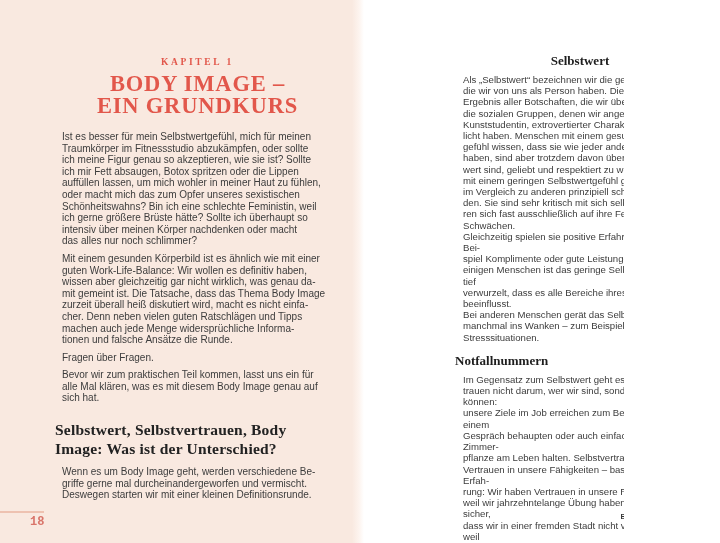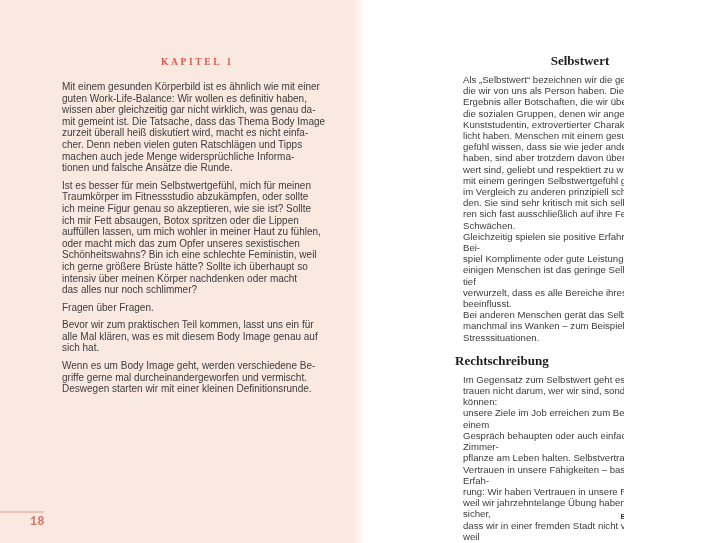--- a/index.html
+++ b/index.html
@@ -72,45 +72,49 @@
   .folio-right .num{color:#d9756a;margin-left:11px;}
 </style>
 </head>
 <body>
 
 <div id="spread">
 
   <div class="page-left">
     <div class="left-content">
       <div class="kicker">KAPITEL 1</div>
+      <div class="chapter-title">BODY IMAGE –
+EIN GRUNDKURS</div>
       <div class="left-body">
-        <p class="body-copy para">Mit einem gesunden Körperbild ist es ähnlich wie mit einer
-guten Work-Life-Balance: Wir wollen es definitiv haben,
-wissen aber gleichzeitig gar nicht wirklich, was genau da-
-mit gemeint ist. Die Tatsache, dass das Thema Body Image
-zurzeit überall heiß diskutiert wird, macht es nicht einfa-
-cher. Denn neben vielen guten Ratschlägen und Tipps
-machen auch jede Menge widersprüchliche Informa-
-tionen und falsche Ansätze die Runde.</p>
         <p class="body-copy para">Ist es besser für mein Selbstwertgefühl, mich für meinen
 Traumkörper im Fitnessstudio abzukämpfen, oder sollte
 ich meine Figur genau so akzeptieren, wie sie ist? Sollte
 ich mir Fett absaugen, Botox spritzen oder die Lippen
 auffüllen lassen, um mich wohler in meiner Haut zu fühlen,
 oder macht mich das zum Opfer unseres sexistischen
 Schönheitswahns? Bin ich eine schlechte Feministin, weil
 ich gerne größere Brüste hätte? Sollte ich überhaupt so
 intensiv über meinen Körper nachdenken oder macht
 das alles nur noch schlimmer?</p>
+        <p class="body-copy para">Mit einem gesunden Körperbild ist es ähnlich wie mit einer
+guten Work-Life-Balance: Wir wollen es definitiv haben,
+wissen aber gleichzeitig gar nicht wirklich, was genau da-
+mit gemeint ist. Die Tatsache, dass das Thema Body Image
+zurzeit überall heiß diskutiert wird, macht es nicht einfa-
+cher. Denn neben vielen guten Ratschlägen und Tipps
+machen auch jede Menge widersprüchliche Informa-
+tionen und falsche Ansätze die Runde.</p>
         <p class="body-copy para">Fragen über Fragen.</p>
         <p class="body-copy para">Bevor wir zum praktischen Teil kommen, lasst uns ein für
 alle Mal klären, was es mit diesem Body Image genau auf
 sich hat.</p>
       </div>
       <div class="subhead-block">
+        <div class="subhead">Selbstwert, Selbstvertrauen, Body
+Image: Was ist der Unterschied?</div>
         <p class="body-copy para" style="margin:0 0 0 7px;">Wenn es um Body Image geht, werden verschiedene Be-
 griffe gerne mal durcheinandergeworfen und vermischt.
 Deswegen starten wir mit einer kleinen Definitionsrunde.</p>
       </div>
     </div>
     <div class="folio-left-rule"></div>
     <div class="folio-left-num">18</div>
   </div>
 
   <div class="spine"></div>
@@ -130,21 +134,21 @@
 mit einem geringen Selbstwertgefühl glauben, dass sie
 im Vergleich zu anderen prinzipiell schlechter abschnei-
 den. Sie sind sehr kritisch mit sich selbst und konzentrie-
 ren sich fast ausschließlich auf ihre Fehler und Schwächen.
 Gleichzeitig spielen sie positive Erfahrungen, wie zum Bei-
 spiel Komplimente oder gute Leistungen, herunter. Bei
 einigen Menschen ist das geringe Selbstwertgefühl so tief
 verwurzelt, dass es alle Bereiche ihres Lebens beeinflusst.
 Bei anderen Menschen gerät das Selbstwertgefühl nur
 manchmal ins Wanken – zum Beispiel in Stresssituationen.</p>
-      <div class="section-heading sec2-heading">Rechtschreibung</div>
+      <div class="section-heading sec2-heading">Notfallnummern</div>
       <p class="right-body">Im Gegensatz zum Selbstwert geht es beim Selbstver-
 trauen nicht darum, wer wir sind, sondern was wir können:
 unsere Ziele im Job erreichen zum Beispiel, uns in einem
 Gespräch behaupten oder auch einfach nur eine Zimmer-
 pflanze am Leben halten. Selbstvertrauen – also unser
 Vertrauen in unsere Fähigkeiten – basiert immer auf Erfah-
 rung: Wir haben Vertrauen in unsere Rechtschreibung,
 weil wir jahrzehntelange Übung haben. Wir sind uns sicher,
 dass wir in einer fremden Stadt nicht verloren gehen, weil
 wir ähnliche Situationen schon öfter gemeistert haben.

